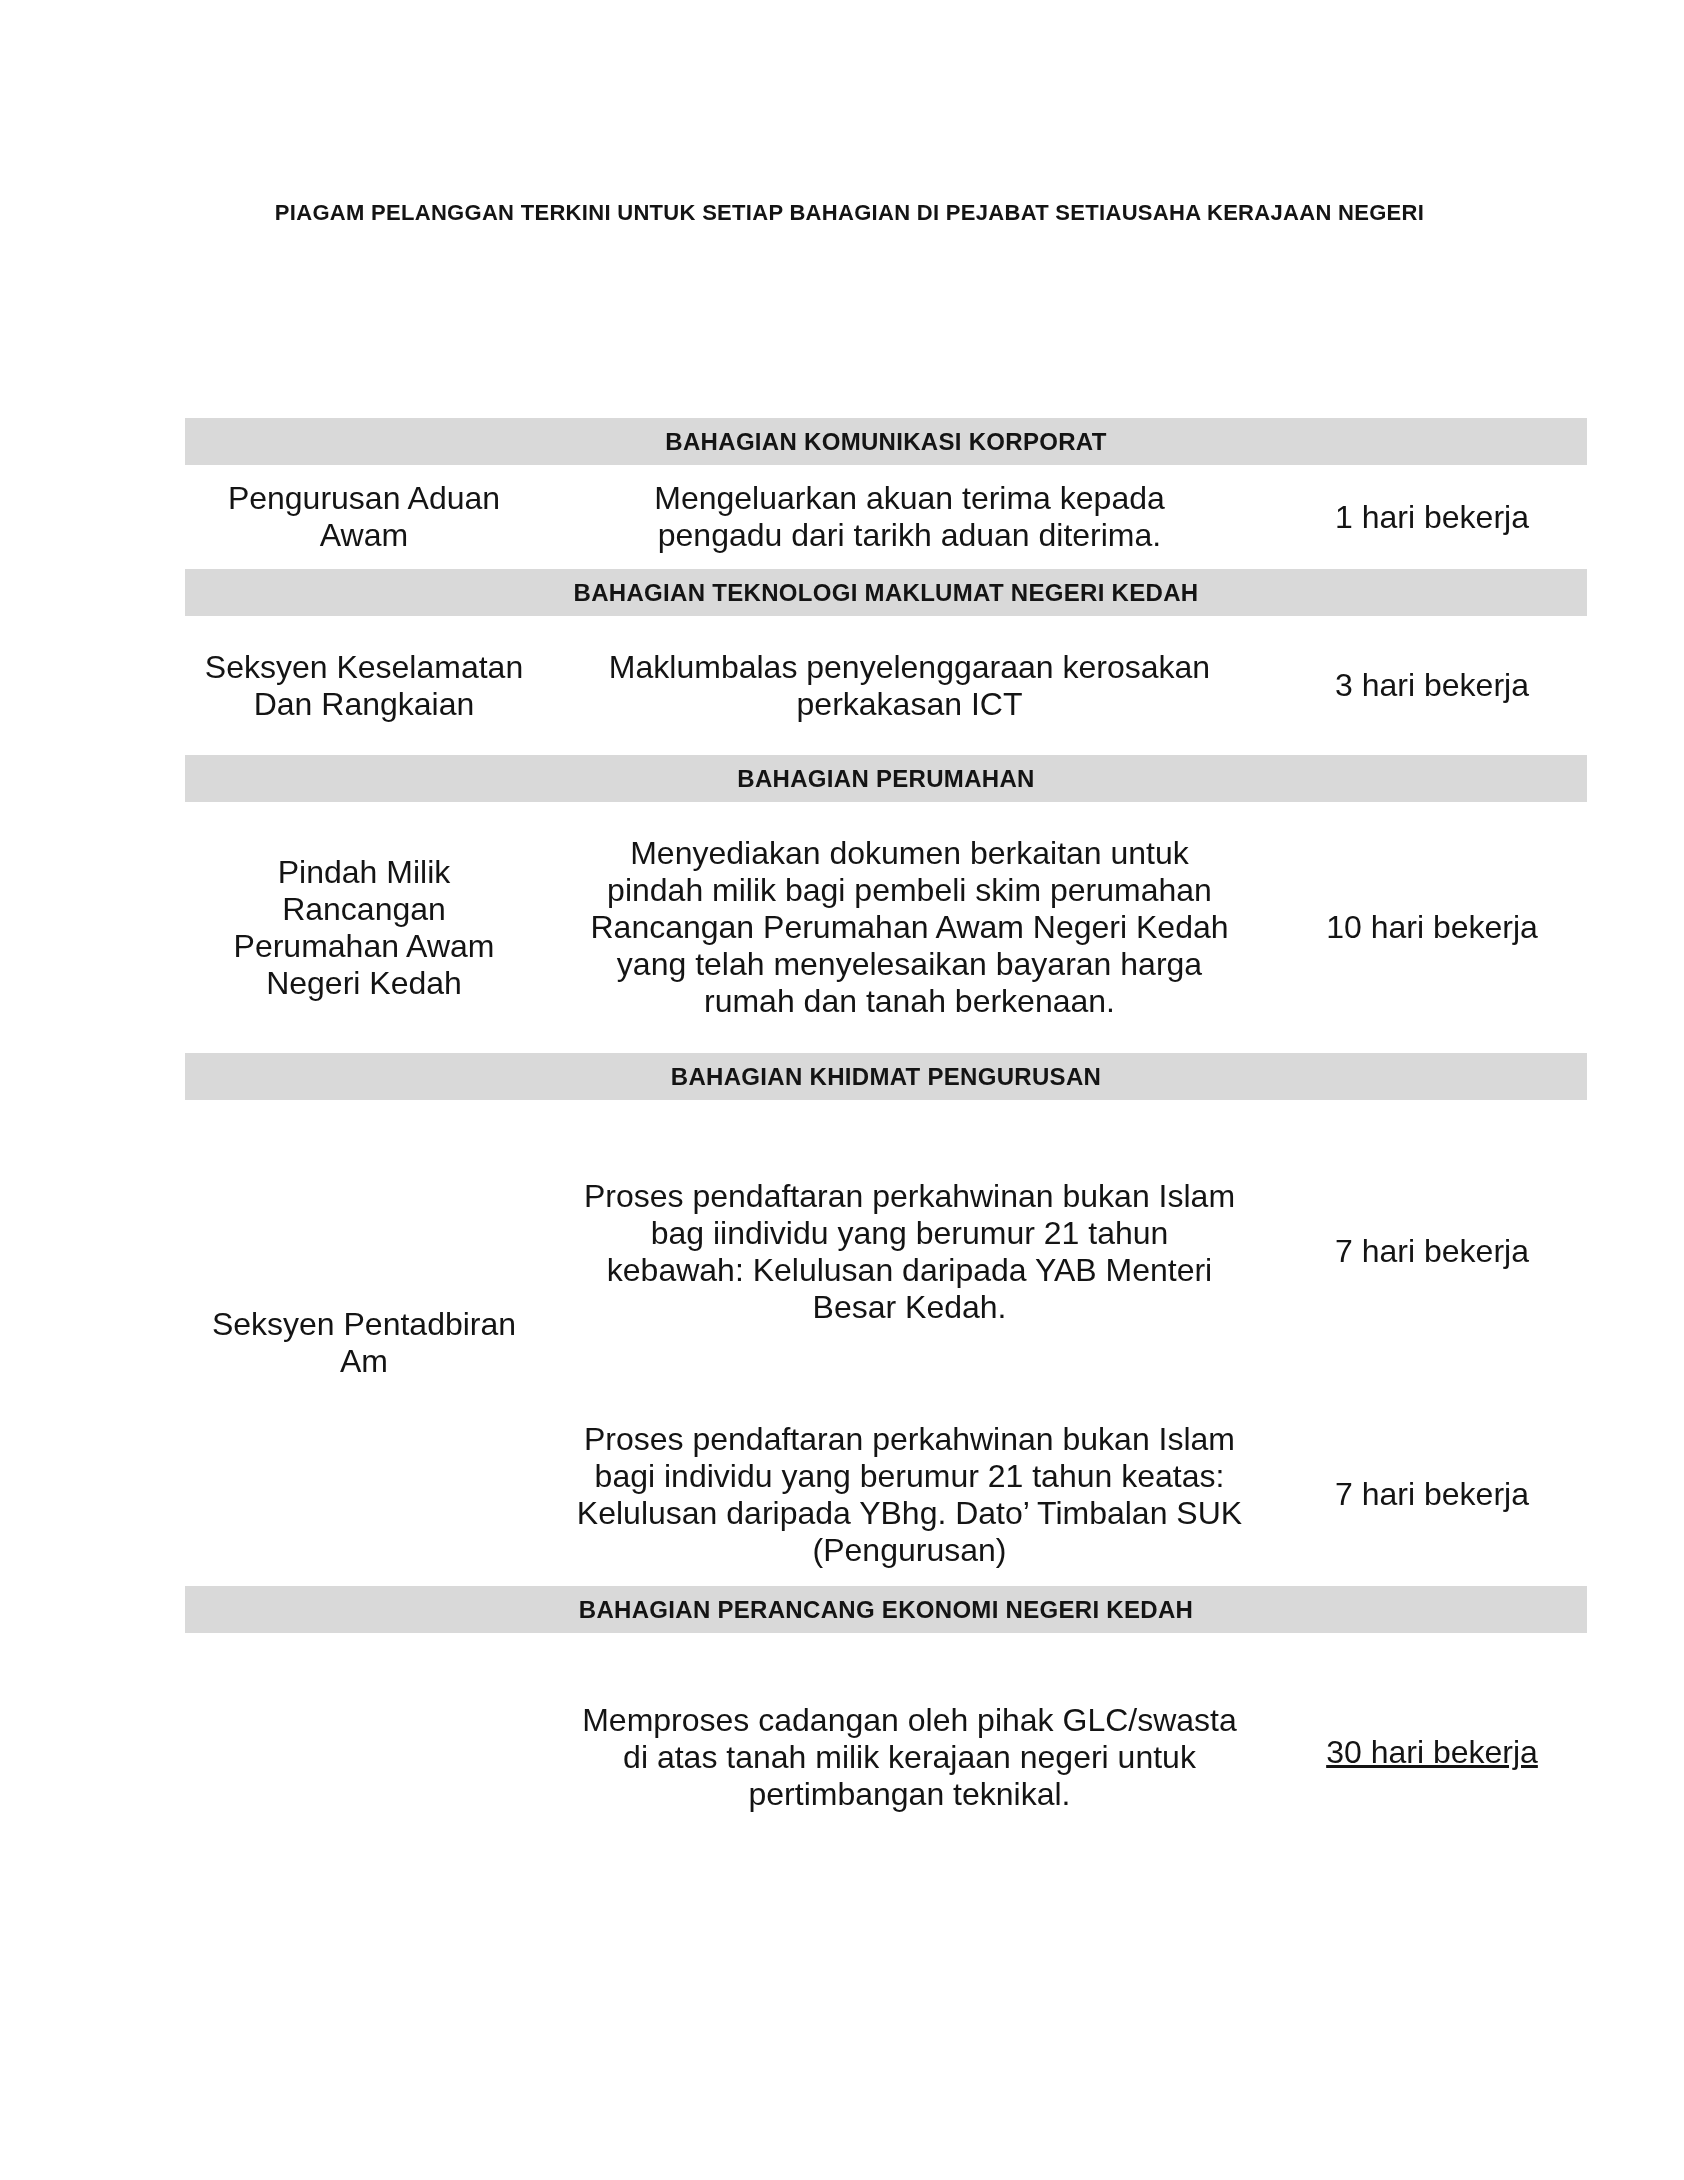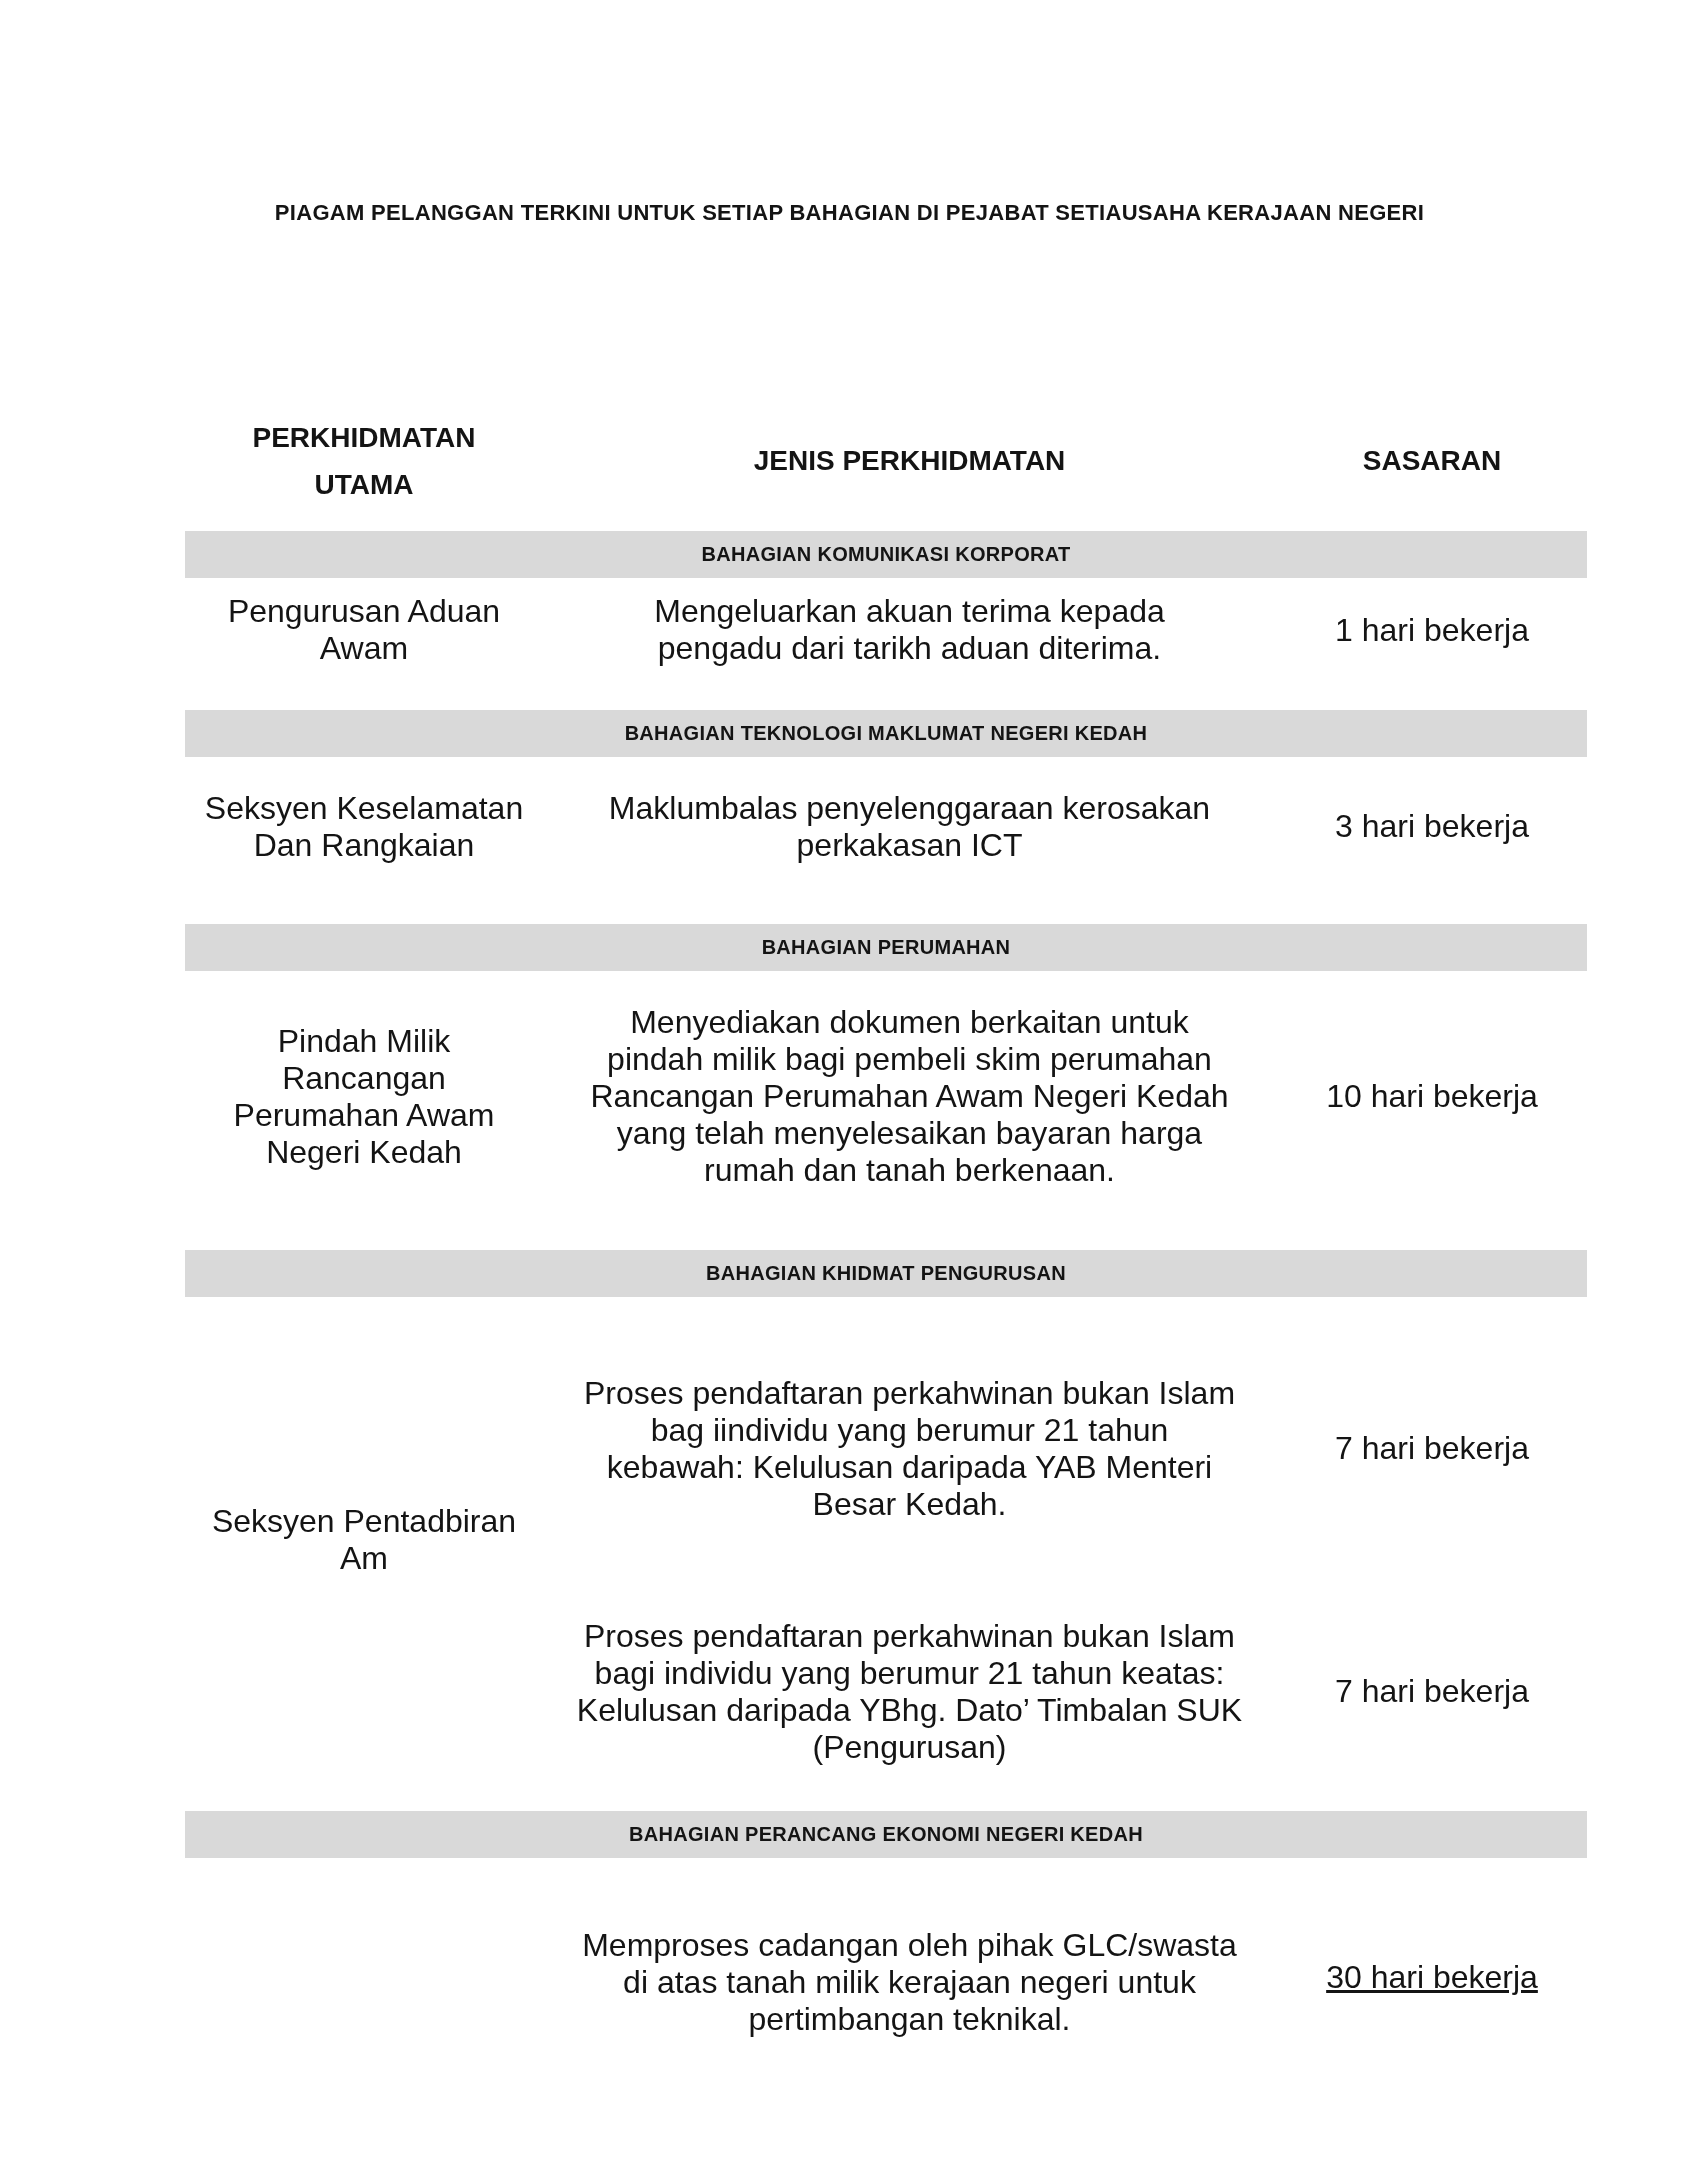--- a/index.html
+++ b/index.html
@@ -56,53 +56,41 @@
   .utama-col   { width: 358px; flex: none; }
   .jenis-col   { width: 733px; flex: none; }
   .sasaran-col { width: 312px; flex: none; }
   .band {
     height: 47px;
     background: #d9d9d9;
     display: flex;
     align-items: center;
     justify-content: center;
     font-weight: bold;
-    font-size: 20px;
+    font-size: 24px;
     letter-spacing: 0.3px;
-    margin-top: 28px;
   }
   .trow { display: flex; }
   .stack { display: flex; flex-direction: column; }
   .subrow { display: flex; margin-top: 44px; }
   
   .top-pad   { align-items: flex-start; padding-top: 30px; margin-top: 39px; }
   .bottom-pad{ align-items: flex-end;  padding-bottom: 60px; text-decoration: underline; }
 </style>
 </head>
 <body>
 
 <div class="page">
 
   <div class="doc-title">
     <div class="t-line nowrap">PIAGAM PELANGGAN TERKINI UNTUK SETIAP BAHAGIAN DI PEJABAT SETIAUSAHA KERAJAAN NEGERI</div>
   </div>
 
   <div class="piagam-table">
 
-    <div class="thead">
-      <div class="cell th utama-col">
-        <span class="th-text">PERKHIDMATAN UTAMA</span>
-      </div>
-      <div class="cell th jenis-col">
-        <span>JENIS PERKHIDMATAN</span>
-      </div>
-      <div class="cell th sasaran-col">
-        <span>SASARAN</span>
-      </div>
-    </div>
 
     <div class="band">
       <span>BAHAGIAN KOMUNIKASI KORPORAT</span>
     </div>
     <div class="trow" style="height:104px">
       <div class="cell utama-col">Pengurusan Aduan
 Awam</div>
       <div class="cell jenis-col">Mengeluarkan akuan terima kepada
 pengadu dari tarikh aduan diterima.</div>
       <div class="cell sasaran-col">1 hari bekerja</div>

